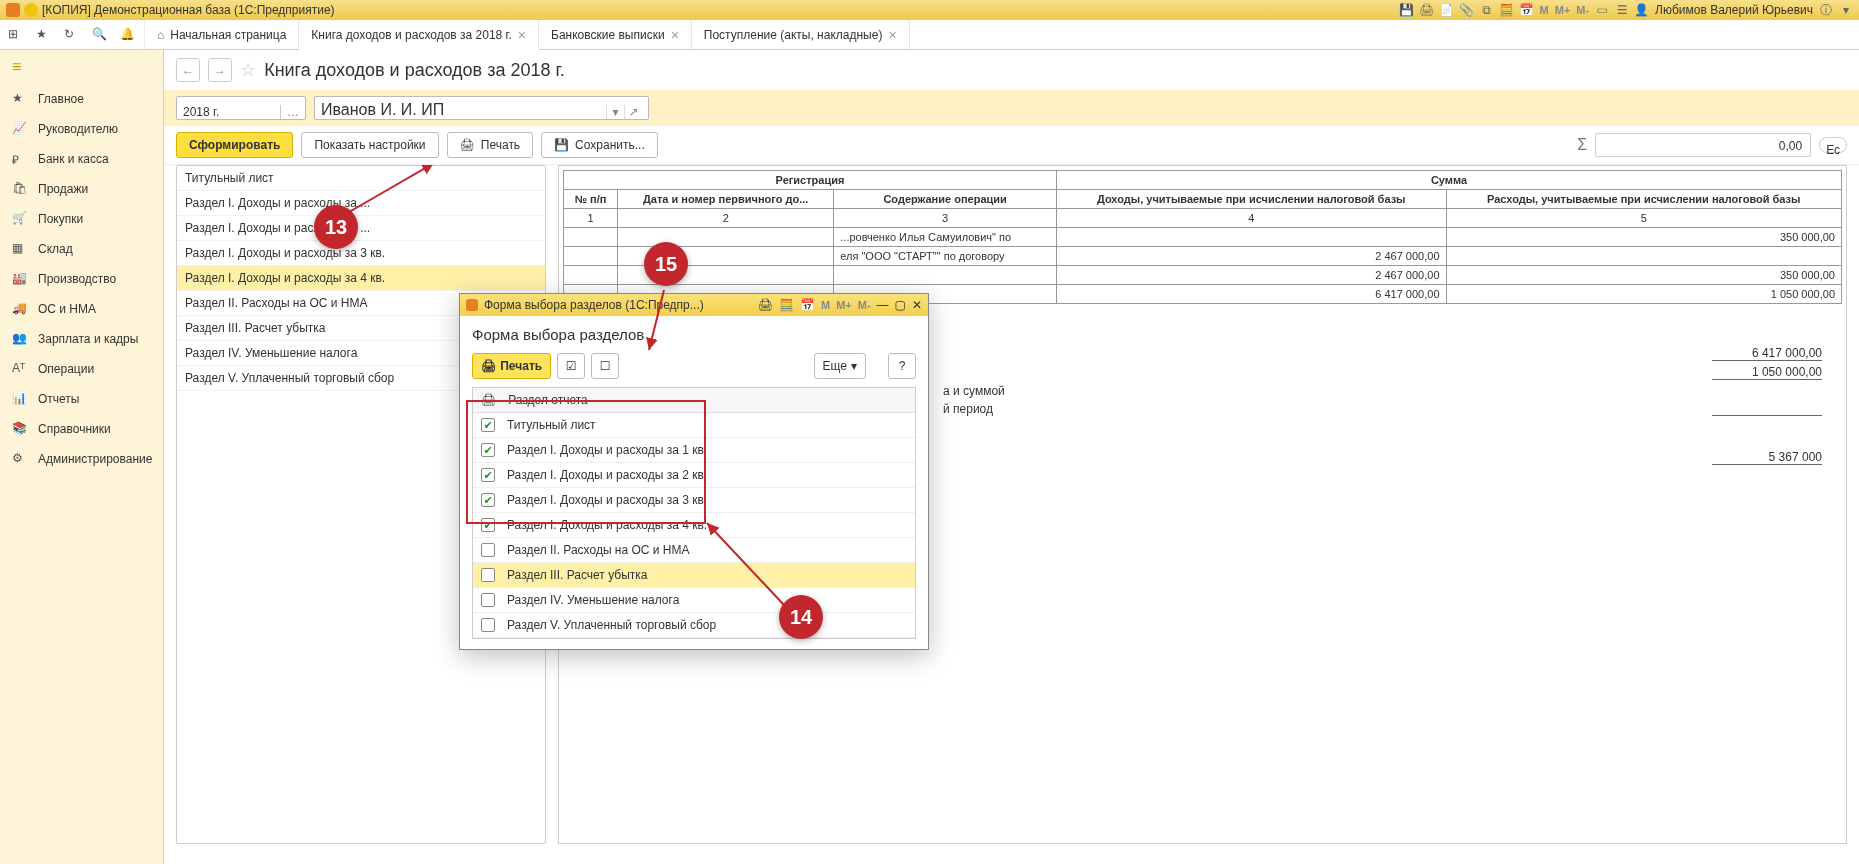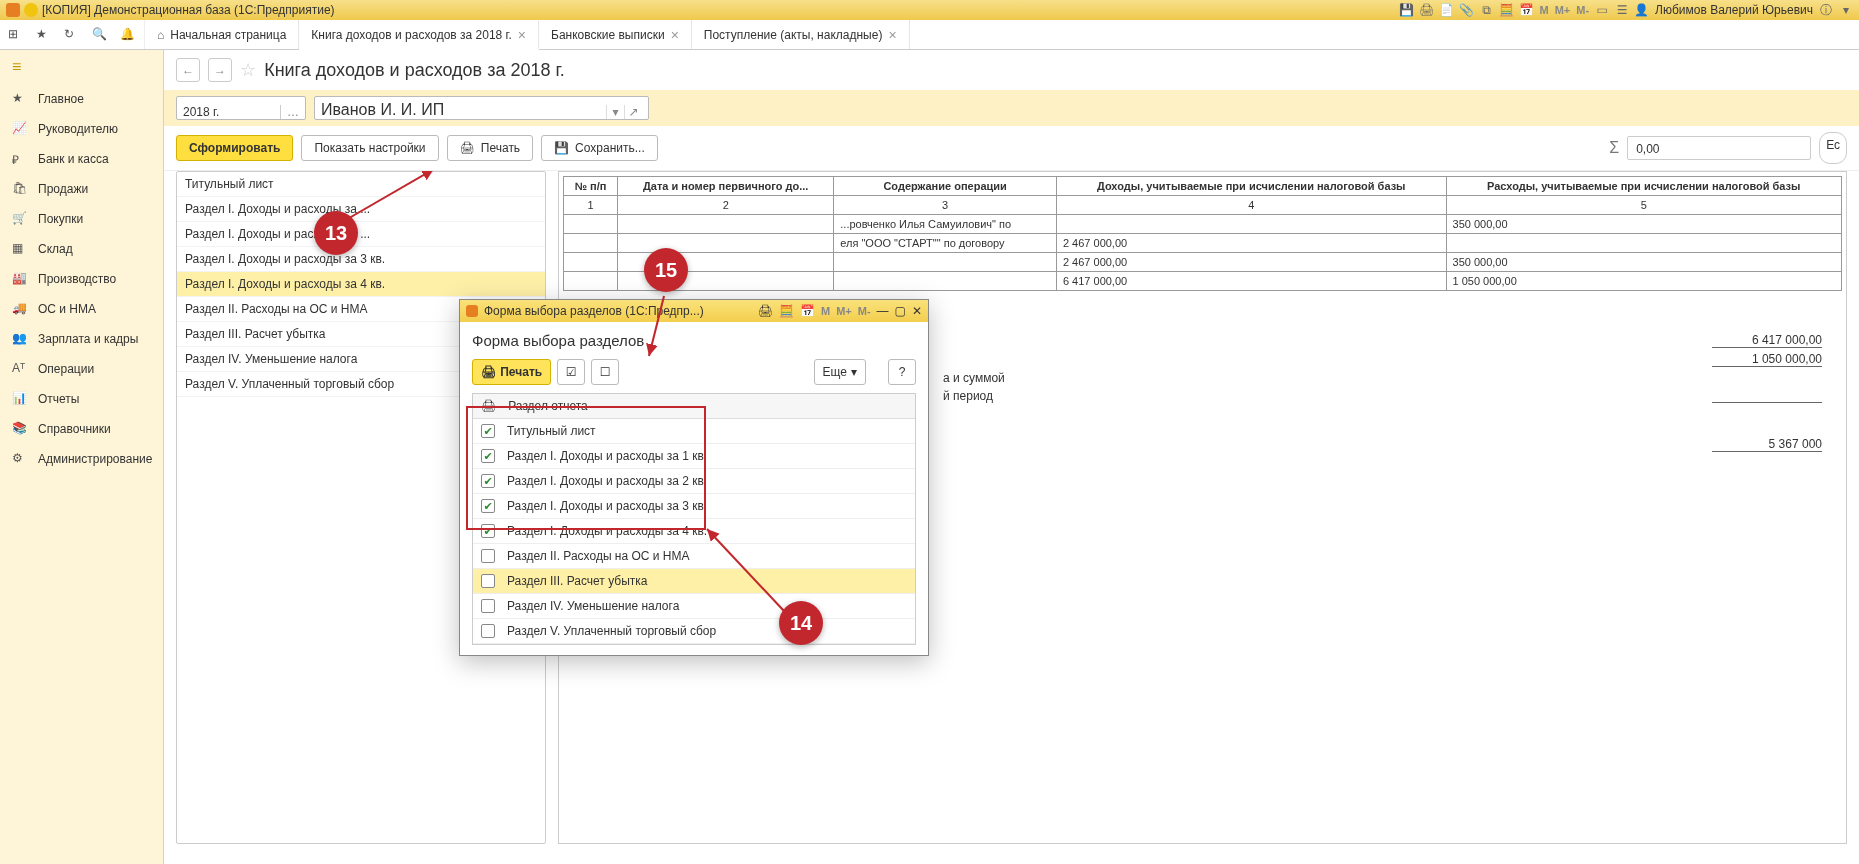--- a/index.html
+++ b/index.html
@@ -38,33 +38,33 @@
 .fld.period .dots{border-left:1px solid #ccc;padding-left:6px;color:#888}
 .fld.org{flex:0 0 335px;display:flex}
 .fld.org input{border:none;outline:none;flex:1;font-size:16px}
 .fld .drop,.fld .open{width:18px;text-align:center;color:#888;cursor:pointer;border-left:1px solid #ddd}
 
 .actionbar{padding:6px 12px;display:flex;gap:8px;align-items:center;border-bottom:1px solid #eee}
 .btn{height:26px;padding:0 12px;border:1px solid #bbb;background:#fff;border-radius:3px;display:flex;align-items:center;gap:6px;cursor:pointer}
 .btn.primary{background:#ffde3f;border-color:#d4b200;font-weight:bold}
 .sum-box{margin-left:auto;display:flex;align-items:center;gap:8px}
 .sum-box .sigma{font-size:16px;color:#777}
-.sum-box .val{width:184px;border:1px solid #ccc;height:24px;padding:0 8px;line-height:24px;border-radius:2px}
-.sum-box .eu{border:1px solid #ccc;height:32px;padding:0 6px;line-height:24px;border-radius:11px}
+.sum-box .val{width:216px;border:1px solid #ccc;height:24px;text-align:right;padding:0 8px;line-height:24px;border-radius:2px}
+.sum-box .eu{border:1px solid #ccc;height:16px;padding:0 6px;line-height:24px;border-radius:11px}
 
 .content{flex:1;display:flex;gap:12px;padding:0 12px 20px;overflow:hidden;position:relative}
 .navlist{width:370px;border:1px solid #ccc;border-radius:2px;overflow:auto}
 .nav-row{padding:5px 8px;border-bottom:1px solid #f3f3f3;cursor:pointer}
 .nav-row.sel{background:#fff0a8}
 
 .report{flex:1;border:1px solid #ccc;overflow:auto;padding:4px}
 .rpt-title{text-align:center;padding:6px 0;font-size:13px}
 table.rpt{border-collapse:collapse;width:100%}
 table.rpt th,table.rpt td{border:1px solid #999;padding:3px 6px;font-size:11px;text-align:center;vertical-align:middle}
-table.rpt td.num{text-align:left}
+table.rpt td.num{text-align:right}
 table.rpt td.txt{text-align:left}
 .totals{margin-top:40px;width:100%}
 .totals .trow{display:flex;justify-content:flex-end;gap:40px;padding:2px 20px}
 .totals .trow .tval{width:110px;text-align:right;border-bottom:1px solid #666}
 
 .modal{position:absolute;left:295px;top:128px;width:470px;background:#fff;border:1px solid #888;box-shadow:0 6px 24px rgba(0,0,0,.25);z-index:50}
 .modal-titlebar{height:22px;background:linear-gradient(#fae27a,#f3ce4e);display:flex;align-items:center;padding:0 6px;gap:6px;font-size:11px}
 .modal-titlebar .mt-right{margin-left:auto;display:flex;gap:6px;align-items:center}
 .modal-body{padding:10px 12px}
 .modal-h{font-size:15px;margin-bottom:10px}
@@ -253,20 +253,24 @@
             <div class="nav-row">Раздел II. Расходы на ОС и НМА</div>
             <div class="nav-row">Раздел III. Расчет убытка</div>
             <div class="nav-row">Раздел IV. Уменьшение налога</div>
             <div class="nav-row">Раздел V. Уплаченный торговый сбор</div>
           </div>
         </div>
 
       <div class="report">
         <table class="rpt">
           <tbody>
+              <tr>
+            <th colspan="3">Регистрация</th>
+            <th colspan="2">Сумма</th>
+          </tr>
           <tr>
             <th>№ п/п</th>
             <th>Дата и номер первичного до...</th>
             <th>Содержание операции</th>
             <th>Доходы, учитываемые при исчислении налоговой базы</th>
             <th>Расходы, учитываемые при исчислении налоговой базы</th>
           </tr>
           <tr>
             <td>1</td>
             <td>2</td>

